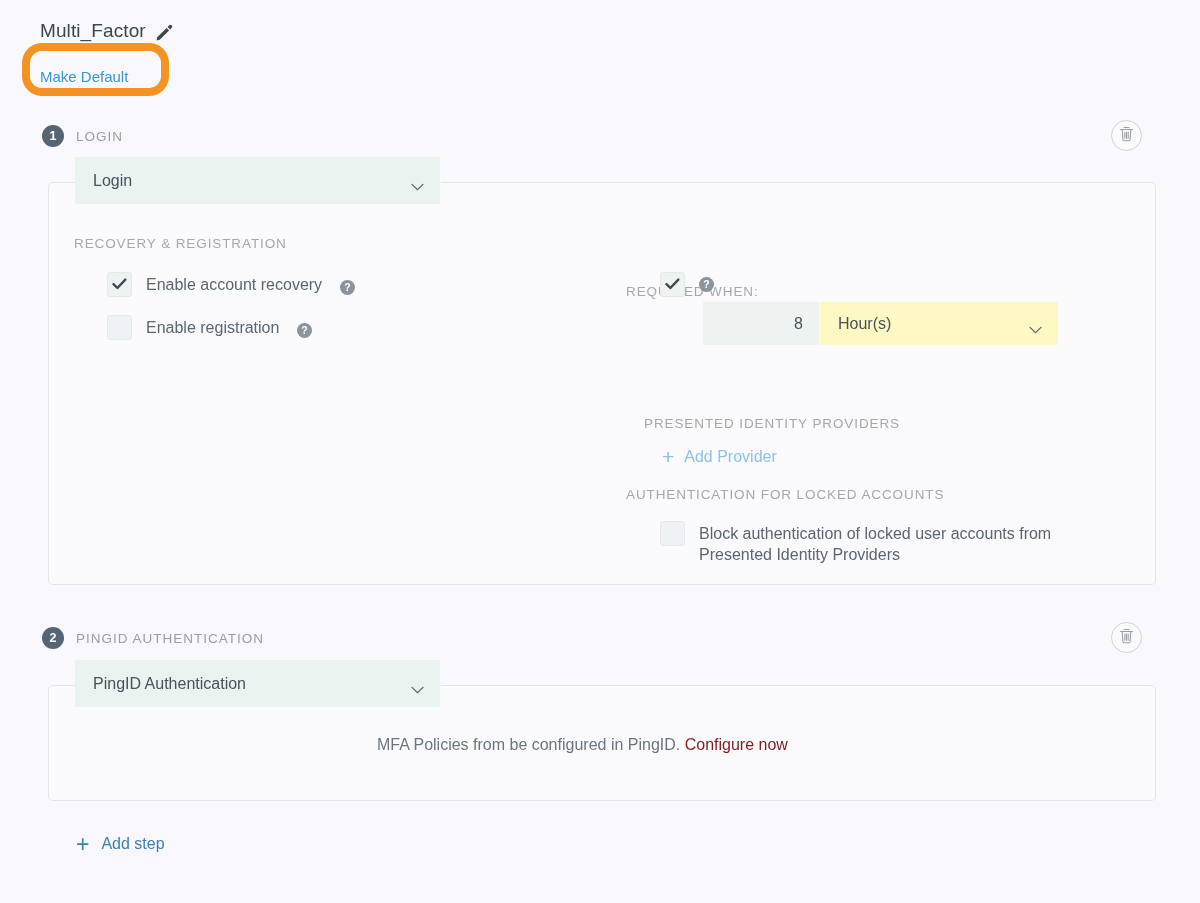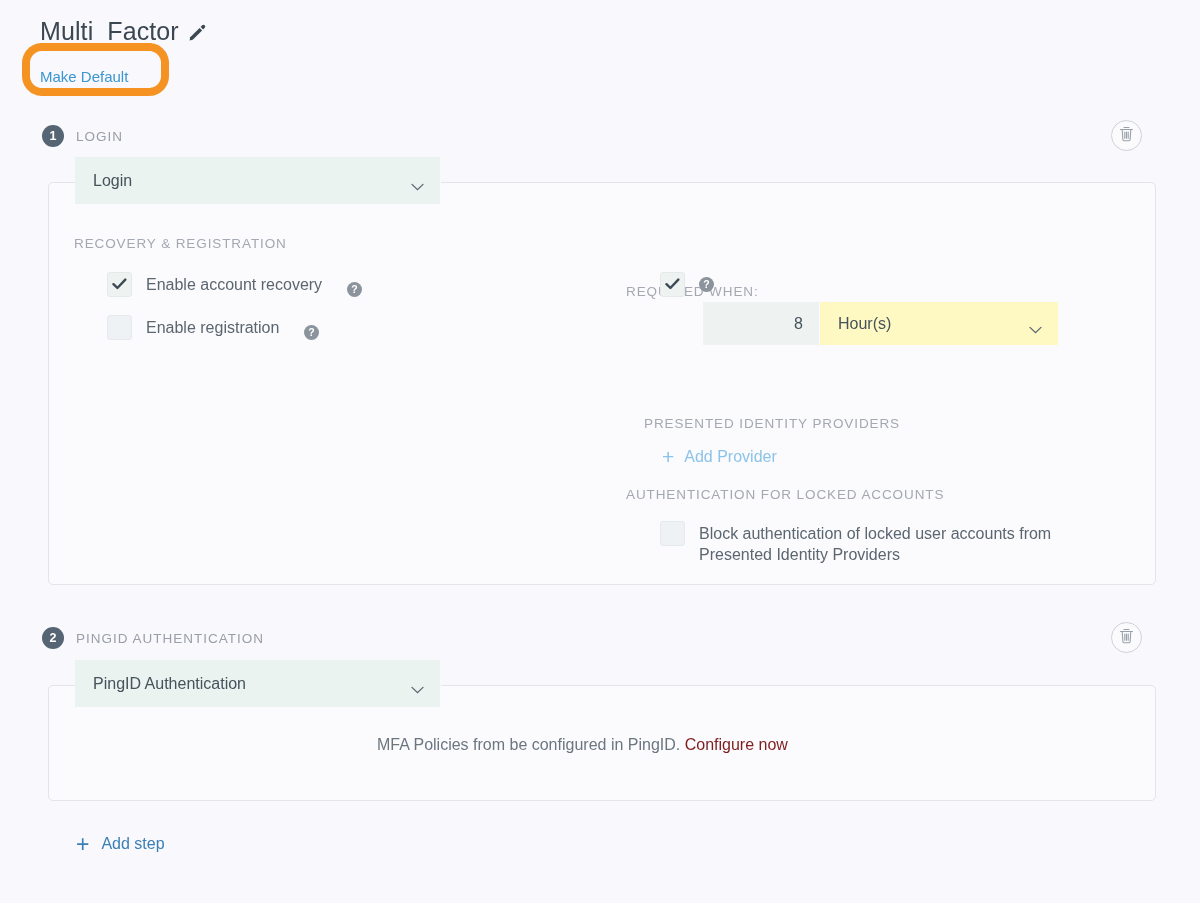--- a/index.html
+++ b/index.html
@@ -9,21 +9,21 @@
     background: #f9f8fc;
     font-family: "Liberation Sans", sans-serif;
     -webkit-font-smoothing: antialiased;
   }
   .page { position: relative; width: 1200px; height: 903px; overflow: hidden; background:#f9f8fc; }
 
   
   .policy-header { position: absolute; left: 40px; top: 14px; }
   .policy-title-row { display: flex; align-items: center; gap: 9px; }
   .policy-title {
-    font-size: 25px; color: #3b4751; font-weight: 400; letter-spacing: .1px;
+    font-size: 19px; color: #3b4751; font-weight: 400; letter-spacing: .1px;
     line-height: 34px;
   }
   .edit-pencil { width: 18px; height: 18px; display:block; margin-top:4px; }
   .make-default {
     margin-top: 20px;
     font-size: 15px; color: #3a96d2; cursor: pointer; display:inline-block;
   }
 
   
   .hl-annotation {
@@ -90,21 +90,21 @@
     background: #eef2f1; border: 1px solid #e4eae8;
     display: flex; align-items: center; justify-content: center; cursor: pointer;
   }
   .cbox.empty { background: #eff2f4; border-color: #e6e9ec; }
   .cbox svg { width: 15px; height: 13px; display:block; }
   .cblabel { font-size: 16px; color: #5b6670; line-height: 25px; white-space: nowrap; }
   .cblabel.two { line-height: 21px; white-space: normal; padding-top: 2px; }
   .help-icon {
     width: 15px; height: 15px; flex: none; margin-top: 5px; cursor: pointer;
   }
-  .lbl-wrap { display: flex; align-items: flex-end; gap: 25px; }
+  .lbl-wrap { display: flex; align-items: center; gap: 18px; }
 
   
   .num-field {
     position: absolute;
     background: #eef3f1;
     display: flex; align-items: center; justify-content: flex-end;
     padding-right: 16px;
     font-size: 16px; color: #46525c;
     cursor: text;
   }

